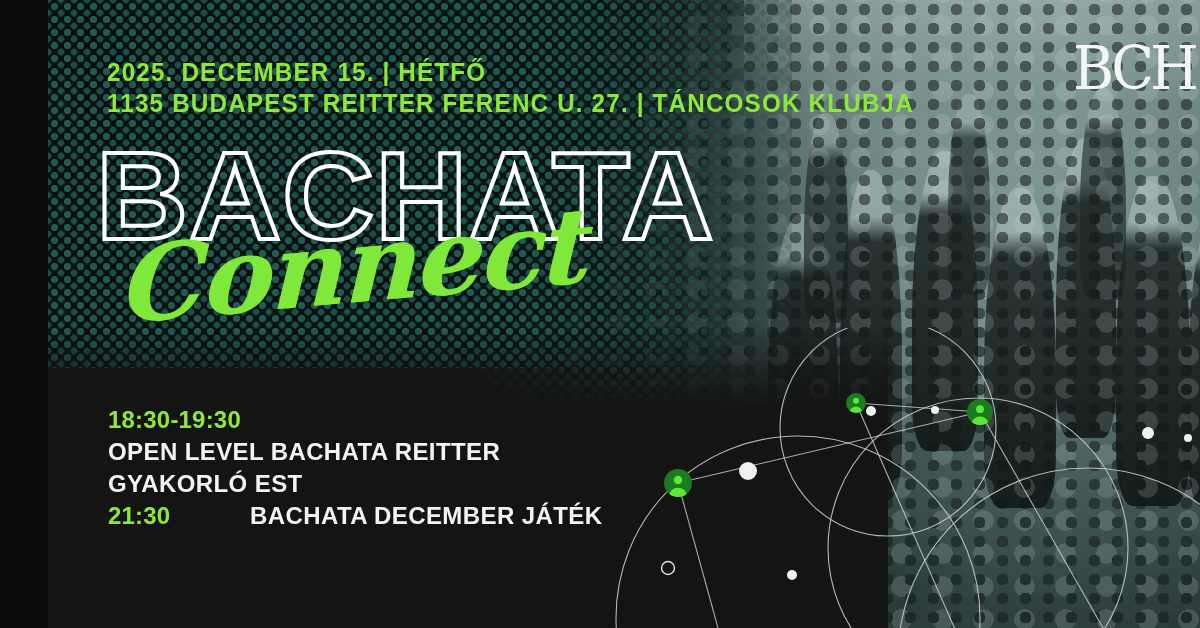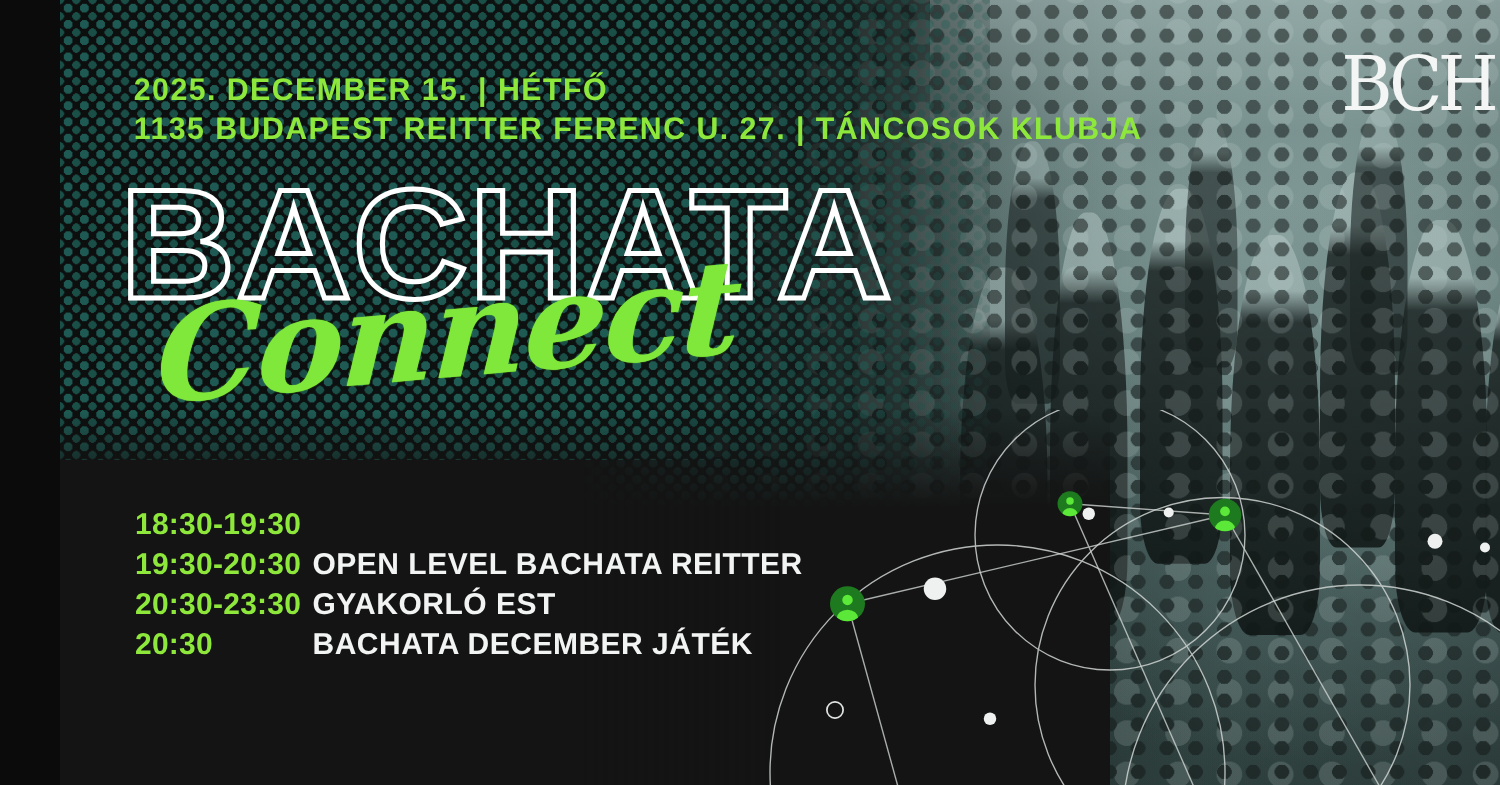--- a/index.html
+++ b/index.html
@@ -299,29 +299,27 @@
   <div class="title-wrap">
     <div class="title">BACHATA</div>
     <div class="script">Connect</div>
   </div>
 
   <div class="schedule">
       <div class="row">
         <span class="time">18:30-19:30</span>
       </div>
       <div class="row">
-        <span class="time">19:30-20:30</span>
         <span class="desc">OPEN LEVEL BACHATA REITTER</span>
       </div>
       <div class="row">
-        <span class="time">20:30-23:30</span>
         <span class="desc">GYAKORLÓ EST</span>
       </div>
       <div class="row">
-        <span class="time">20:30</span>
+        <span class="time">21:30</span>
         <span class="desc">BACHATA DECEMBER JÁTÉK</span>
       </div>
     </div>
 
   <div class="logo">
     <div class="logo-mark">BCH</div>
   </div>
 
 </div>
 

